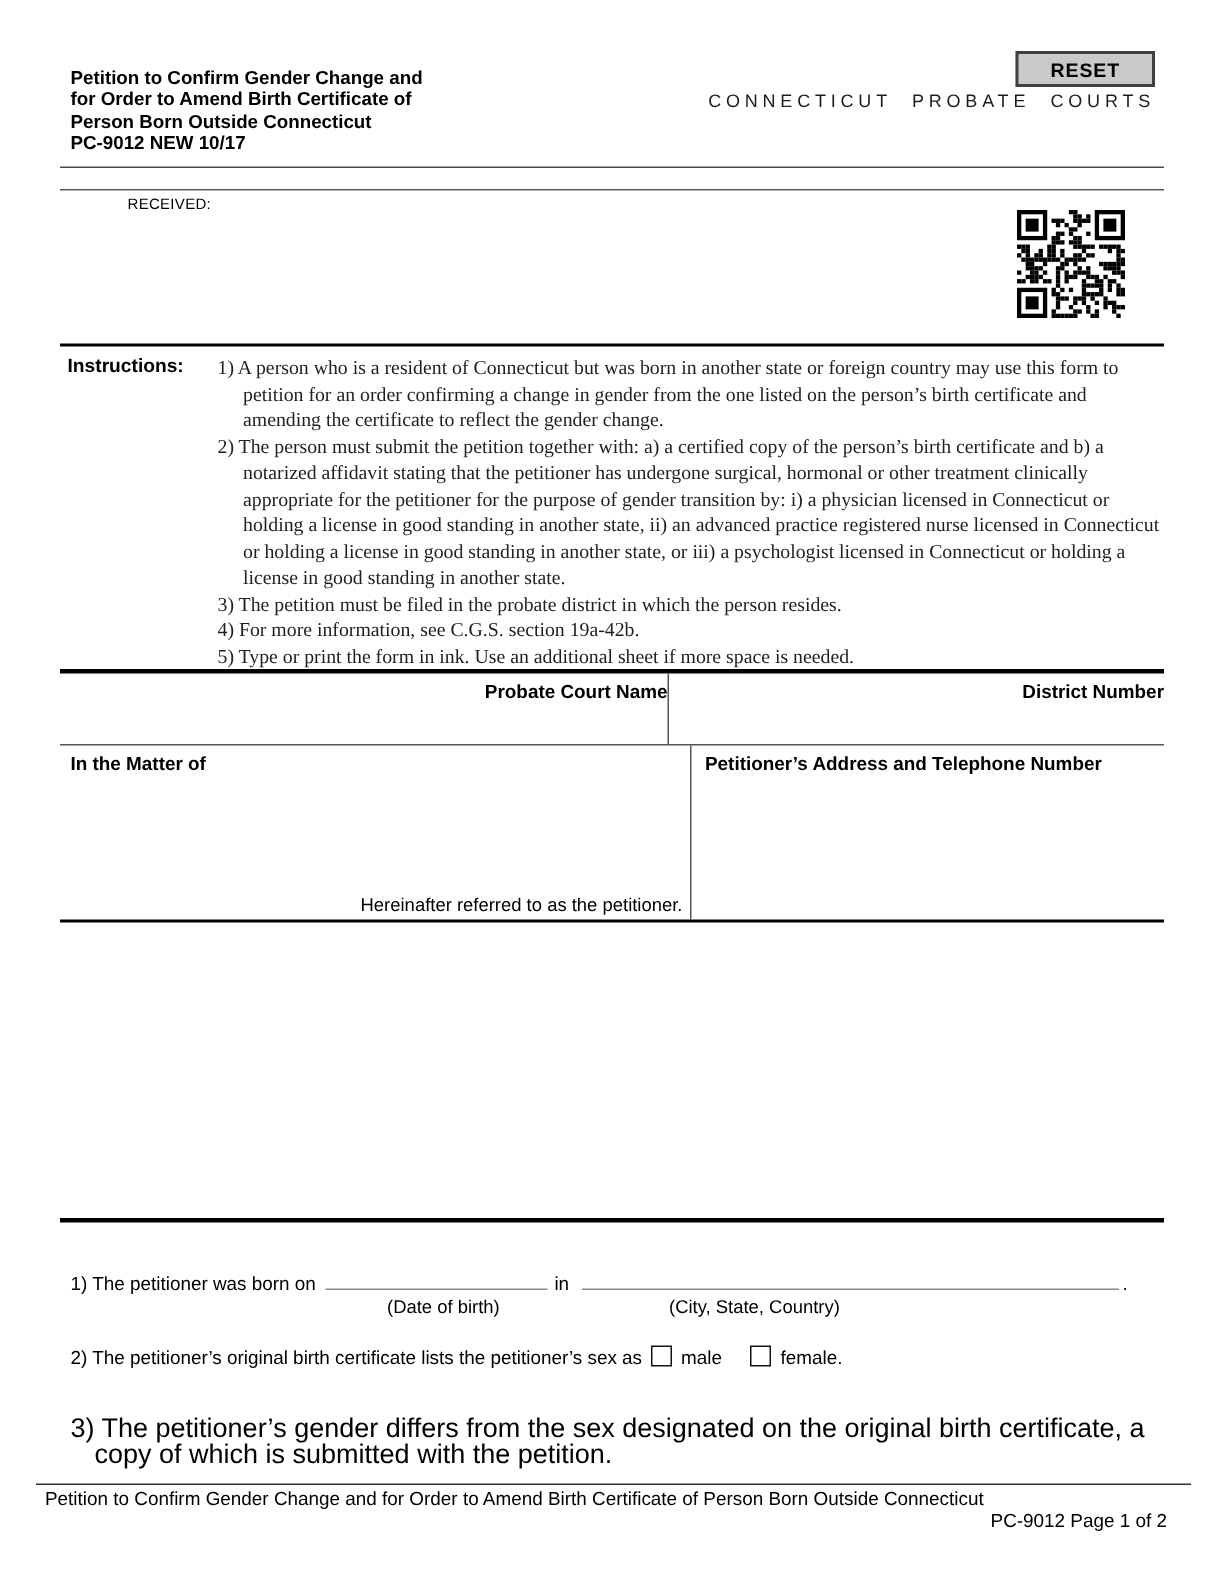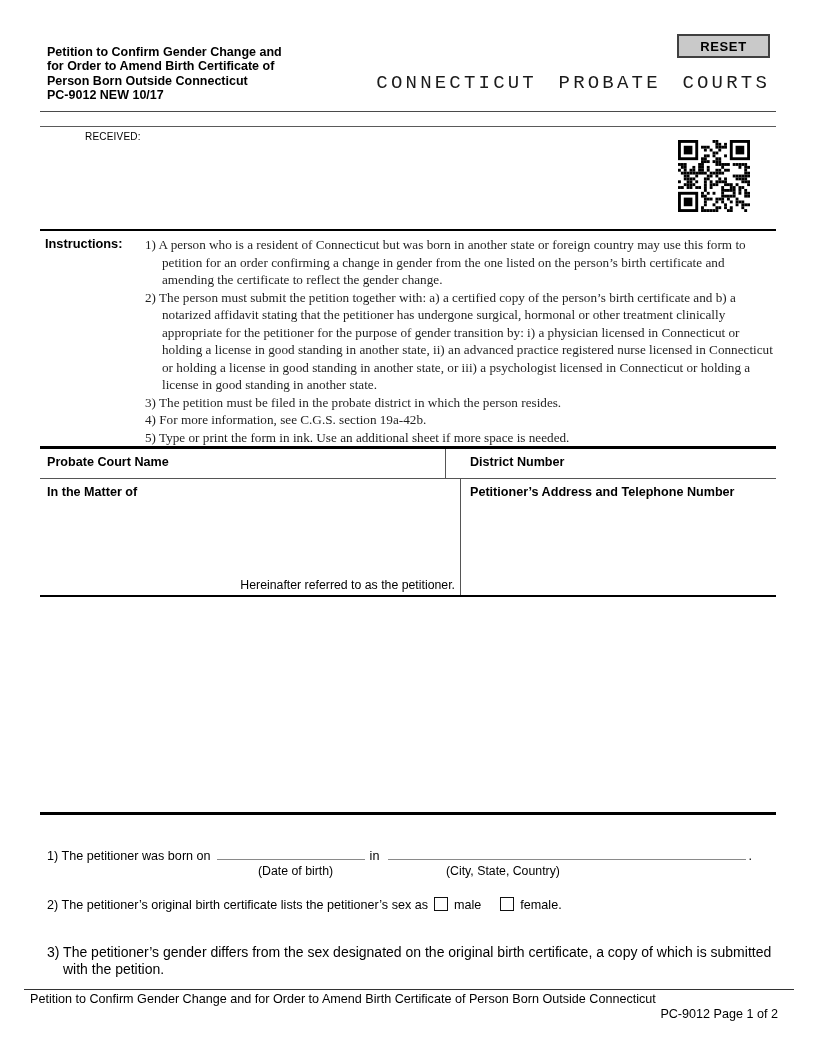--- a/index.html
+++ b/index.html
@@ -11,39 +11,39 @@
   }
   
   .title-block { position:absolute; left:47px; top:45px; font-size:12.5px; font-weight:bold; line-height:14.4px; }
   .reset-btn {
     position:absolute; left:677px; top:34px; width:93px; height:24px;
     background:#c9c9c9; border:2px solid #404040;
     font-size:13px; font-weight:bold; letter-spacing:0.6px;
     display:flex; align-items:center; justify-content:center; cursor:pointer;
   }
   .court-header {
-    position:absolute; top:72px; right:46px;
-    font-family:Liberation Mono, monospace; font-size:19px;
+    position:absolute; top:60px; right:46px;
+    font-family:Liberation Sans, sans-serif; font-size:12px;
     letter-spacing:3.2px; word-spacing:7px; color:#1c1c1c; white-space:nowrap;
   }
   .rule-1 { position:absolute; left:40px; right:40px; top:111px; height:1px; background:#4a4a4a; }
   
   .received-box { position:absolute; left:40px; right:40px; top:126px; height:105px;
     border-top:1px solid #5a5a5a; border-bottom:2.5px solid #000; }
   .received-label { position:absolute; left:5px; top:4px; font-size:10px; letter-spacing:0.2px;padding-left:40px; }
   .qr { position:absolute; right:26px; top:13px; width:72px; height:72px; }
   
   .instructions { position:absolute; left:45px; top:236px; width:730px; display:flex; }
   .instructions-label { flex:none; width:100px; font-size:12.8px; font-weight:bold; }
   .instructions-list { font-family:"Liberation Serif", serif; font-size:13.2px; line-height:17.5px; color:#1f1f1f; }
   .instr-item { padding-left:17px; text-indent:-17px; }
   
   .tbl { position:absolute; left:40px; right:40px; top:446px; border-top:3px solid #000; }
   .tbl-row { position:relative; }
-  .row1 { height:30px; border-bottom:1px solid #555; }
+  .row1 { height:48px; border-bottom:1px solid #555;text-align:right; }
   .row1 .cell-left  { position:absolute; left:0; top:0; bottom:0; width:406px; border-right:1px solid #555; padding:3px 0 0 7px; }
   .row1 .cell-right { position:absolute; left:407px; right:0; top:0; bottom:0; padding:3px 0 0 23px; }
   .row2 { height:118px; border-bottom:2px solid #000; }
   .row2 .cell-left  { position:absolute; left:0; top:0; bottom:0; width:421px; border-right:1px solid #555; padding:3px 0 0 7px; }
   .row2 .cell-right { position:absolute; left:422px; right:0; top:0; bottom:0; padding:3px 0 0 8px; }
   .cell-label { font-size:12.6px; font-weight:bold; }
   .hereinafter { position:absolute; bottom:3px; right:5px; font-size:12.3px; font-weight:normal;margin-left:16px; }
   .notice { position:absolute; left:47px; top:599px; width:724px; font-size:12.6px; line-height:16.5px; }
   .notice b { font-weight:bold; }
   .notice-field { position:absolute; left:40px; right:40px; top:634px; height:176px; }
@@ -54,21 +54,21 @@
   .blank { display:inline-block; border-bottom:1.5px solid #8a8a8a; height:13px; vertical-align:baseline; }
   .blank-dob { width:148px; margin:0 5px 0 6px; }
   .blank-place { width:358px; margin:0 2px 0 9px; }
   .rep1-label { position:absolute; font-size:12.3px; top:864px; }
   .lbl-dob { left:258px; }
   .lbl-csc { left:446px; }
   .rep2 { position:absolute; left:47px; top:897px; font-size:12.6px; }
   .checkbox { display:inline-block; width:14px; height:14px; border:1.5px solid #111; background:#fff; vertical-align:-2px; }
   .cb-male { margin:0 6px 0 6px; }
   .cb-female { margin:0 6px 0 19px; }
-  .rep3 { position:absolute; left:47px; top:944px; width:742px; font-size:14px; line-height:16.5px; padding-left:16px; text-indent:-16px; }
+  .rep3 { position:absolute; left:47px; top:944px; width:742px; font-size:18px; line-height:16.5px; padding-left:16px; text-indent:-16px; }
   
   .footer-rule { position:absolute; left:24px; right:22px; top:989px; height:1px; background:#333; }
   .footer-title { position:absolute; left:30px; top:992px; font-size:12.6px; }
   .footer-page  { position:absolute; right:38px; top:1007px; font-size:12.6px; }
 </style>
 </head>
 <body>
 
 <div class="page">
 

